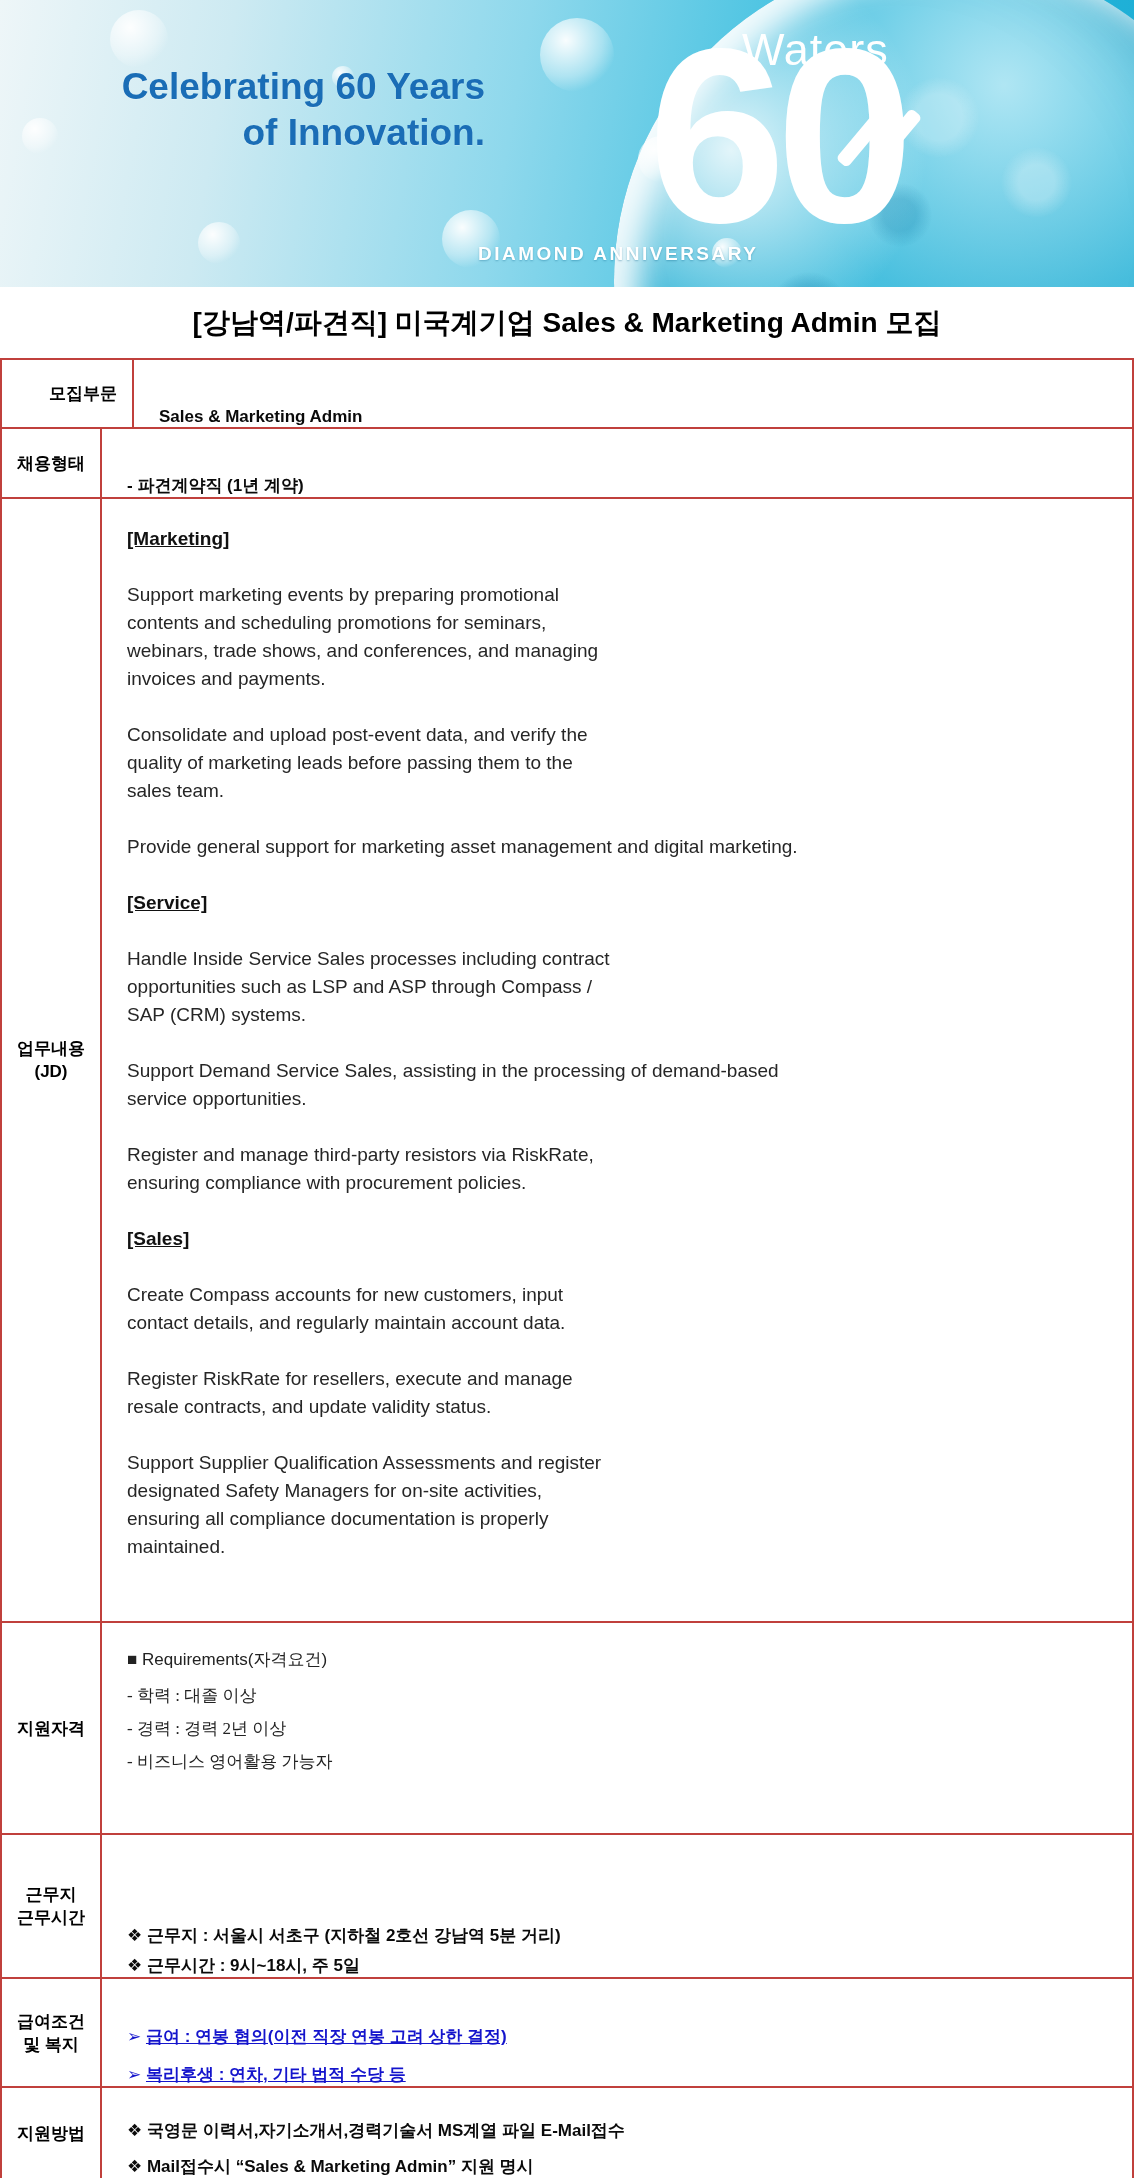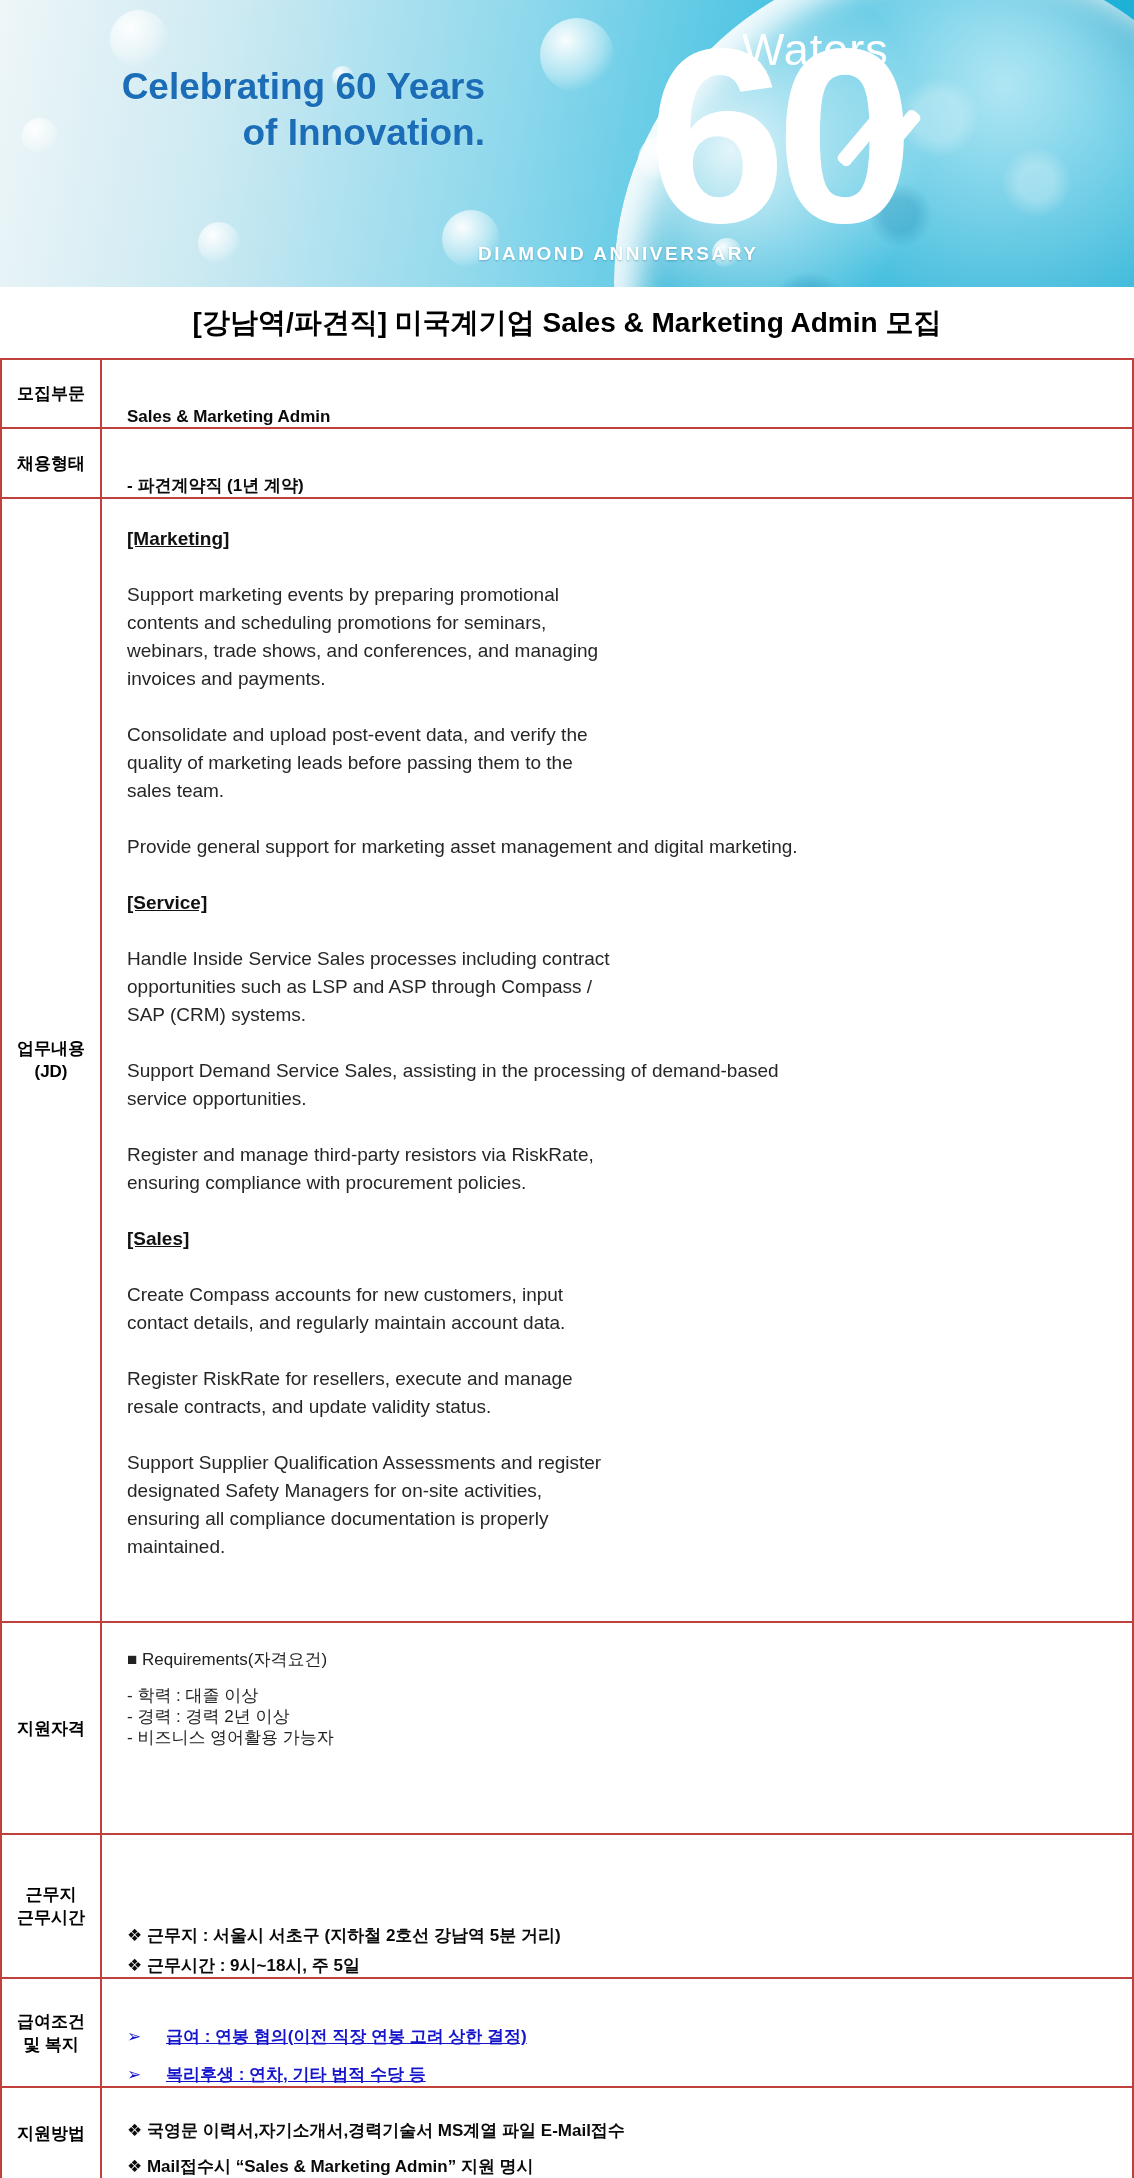--- a/index.html
+++ b/index.html
@@ -145,21 +145,21 @@
     padding-left: 25px;
     justify-content: flex-end;
   }
   .v-center {
     display: flex;
     flex-direction: column;
     justify-content: center;
   }
   .strong-line { font-size: 17px; font-weight: bold; color: #0a0a0a; }
 
-  .row-recruit  { min-height: 69px; }
+  .row-recruit  { min-height: 69px; padding-left: 32px; }
   .row-type     { min-height: 70px; }
   .row-jd       { min-height: 1124px; }
   .row-qual     { min-height: 212px; }
   .row-work     { min-height: 144px; }
   .row-salary   { min-height: 109px; }
   .row-apply    { min-height: 92px; }
 
   
   .jd-cell { padding: 26px 20px 20px 25px; }
   .jd-block {
@@ -172,30 +172,30 @@
   .jd-block.jd-header {
     font-weight: bold;
     text-decoration: underline;
     color: #111;
   }
   .jd-block:last-child { margin-bottom: 0; }
 
   
   .qual-cell { padding: 26px 20px 18px 25px; font-size: 17px; color: #222; }
   .qual-heading { margin-bottom: 14px; line-height: 22px; }
-  .qual-item { line-height: 21px; }
+  .qual-item { margin-top: 12px; line-height: 21px; font-family: Liberation Serif, serif; }
 
   
   .work-cell { gap: 8px; }
   .bold-bullet-line { font-size: 17px; font-weight: bold; color: #0a0a0a; line-height: 22px; }
 
   
   .salary-cell { gap: 16px; }
   .salary-line { font-size: 17px; font-weight: bold; line-height: 22px; color: #1414cc; }
-  .salary-line .link-text { text-decoration: underline; cursor: pointer; margin-left: 20px; }
+  .salary-line .link-text { text-decoration: underline; cursor: pointer; }
 
   
   .apply-cell { gap: 14px; }
 </style>
 </head>
 <body>
 
 <div class="page">
 
   <div class="banner">

